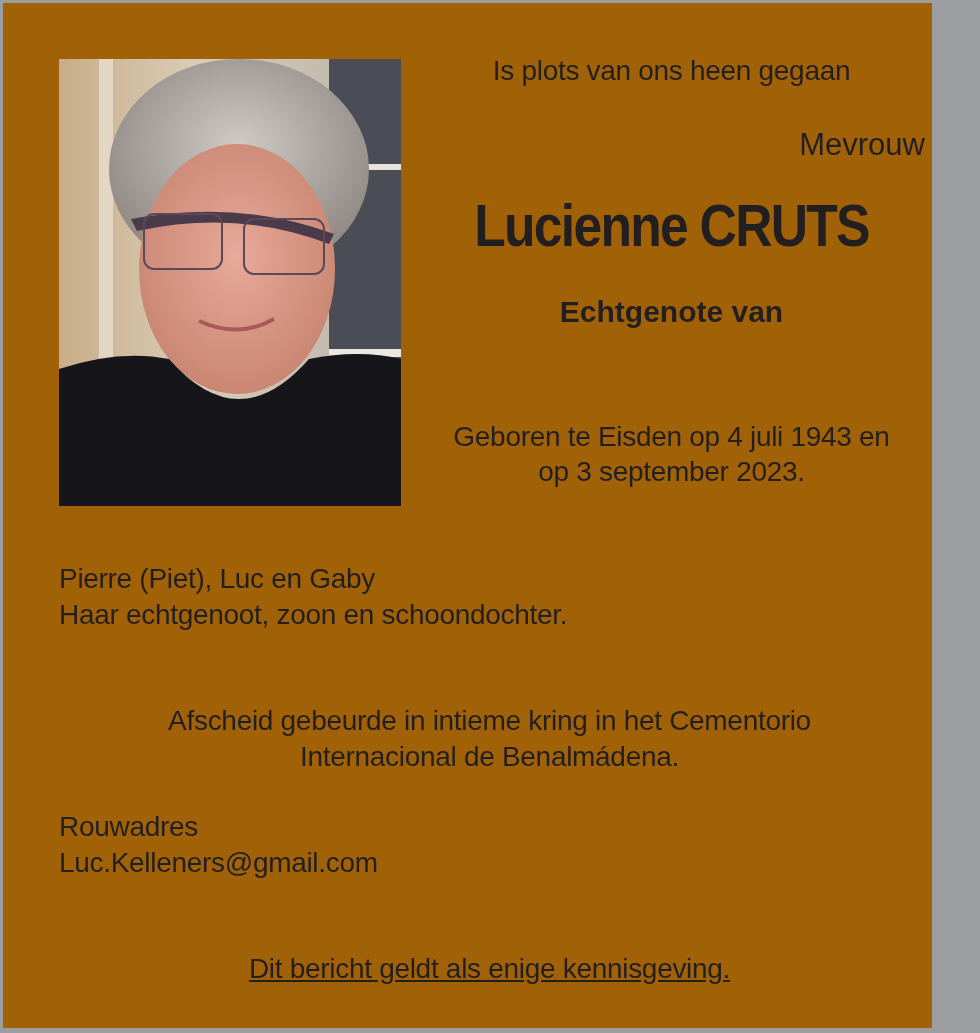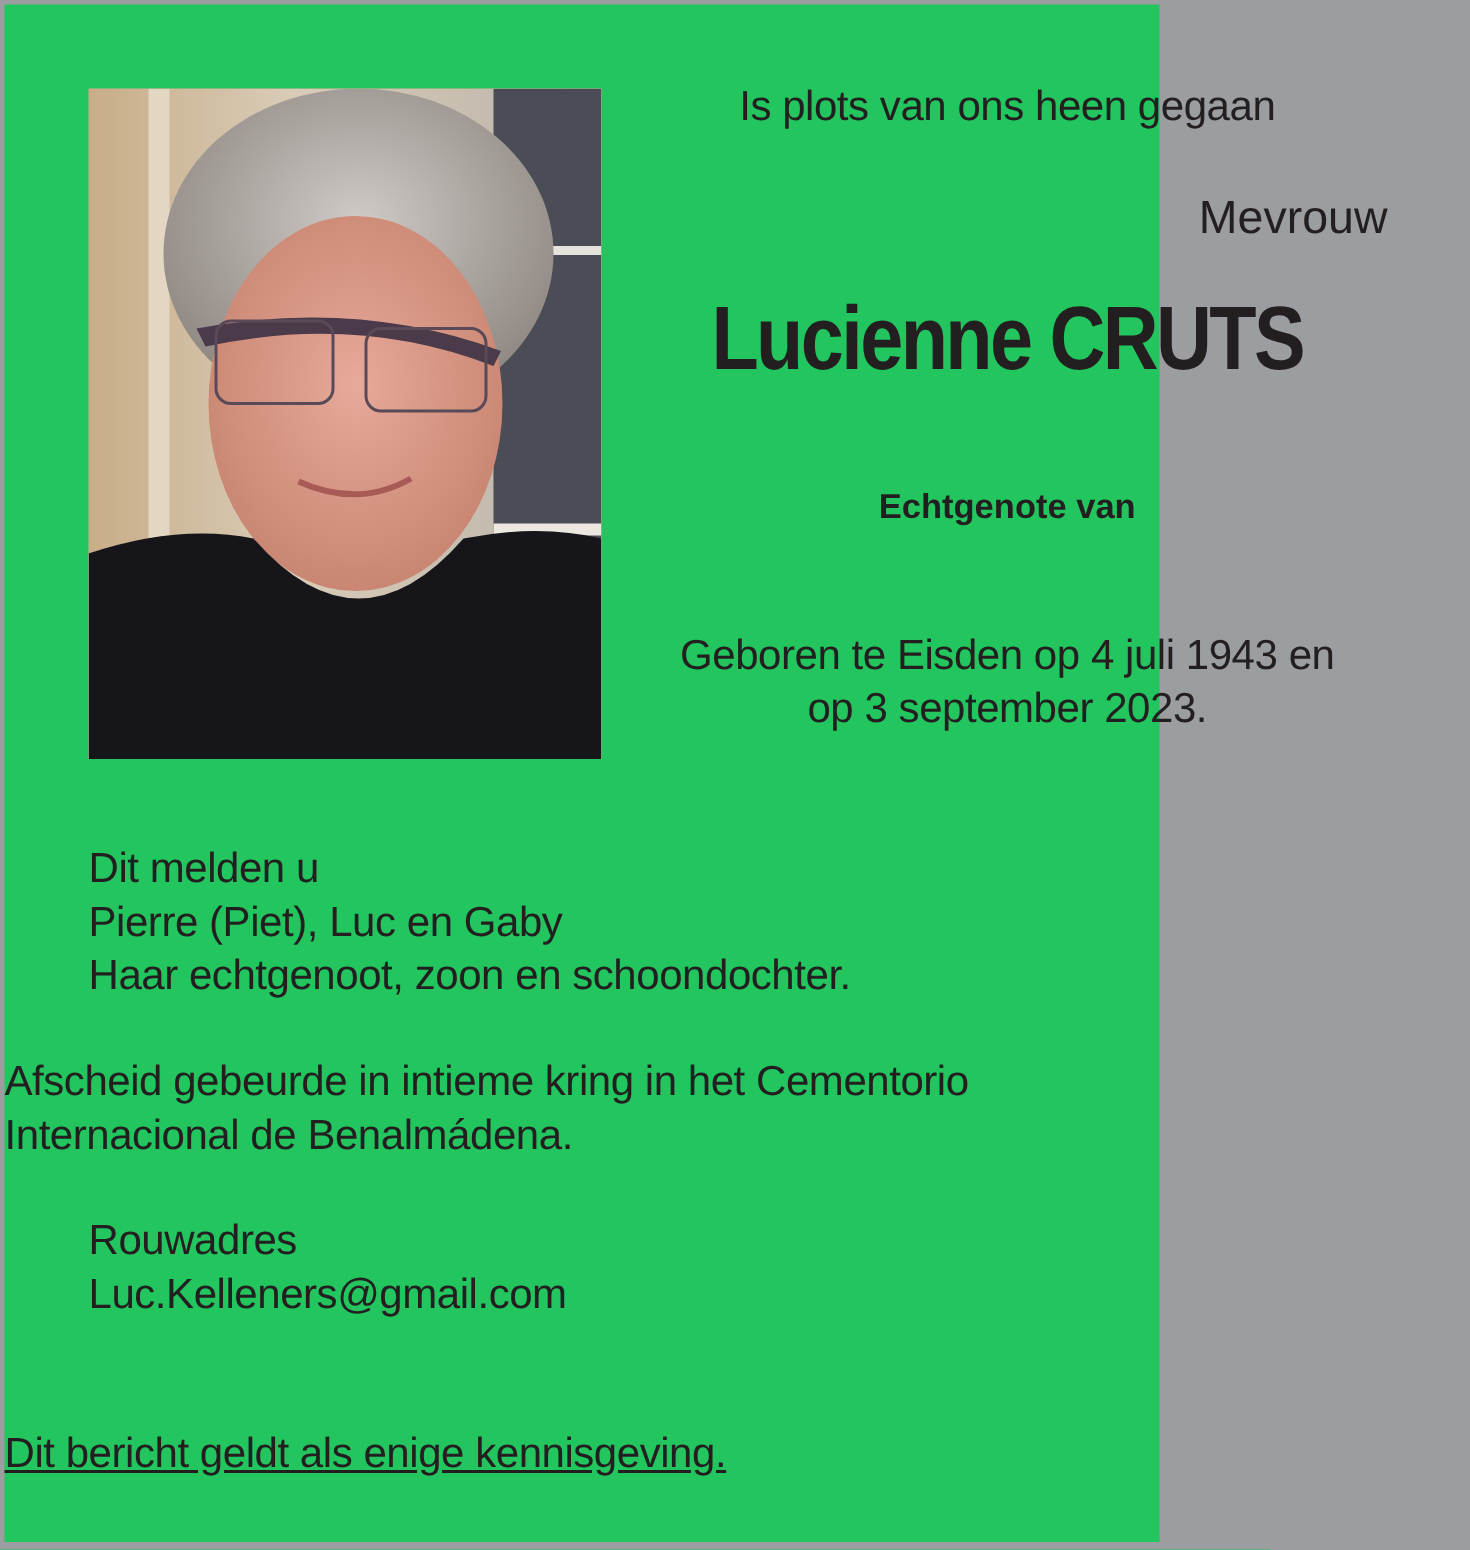--- a/index.html
+++ b/index.html
@@ -6,52 +6,52 @@
   body {
     width: 980px; height: 1033px;
     background: #9b9da1;
     font-family: "Liberation Sans", sans-serif;
     color: #231f20;
     overflow: hidden;
   }
   .card {
     position: absolute;
     left: 3px; top: 3px;
-    width: 770px; height: 1025px;
-    background: #22c55e;
+    width: 929px; height: 1025px;
+    background: #a16207;
   }
   .photo {
     position: absolute;
     left: 56px; top: 56px;
     width: 342px; height: 447px;
     overflow: hidden;
     background: #c9b08e;
   }
   .photo svg { display: block; width: 100%; height: 100%; }
   .center-col {
     position: absolute;
     left: 415px; width: 507px;
     text-align: center;
   }
   .intro { top: 52px; font-size: 28px; letter-spacing: -0.3px; }
   .title { top: 124px; font-size: 31px; text-align: right; }
   .name {
     top: 188px; font-size: 60px; font-weight: bold;
     letter-spacing: -2px; transform: scaleX(0.86);
   }
-  .spouse { top: 314px; font-size: 23px; font-weight: bold; line-height: 41px; }
+  .spouse { top: 288px; font-size: 30px; font-weight: bold; line-height: 41px; }
   .birth { top: 416px; font-size: 28px; line-height: 35px; letter-spacing: -0.3px; }
   .left-block {
     position: absolute; left: 56px;
     font-size: 28px; line-height: 35.5px; letter-spacing: -0.3px;
   }
   .announcers { top: 558px; }
   .contact { top: 806px; }
   .full-center {
-    position: absolute; left: 0; width: 973px; 
+    position: absolute; left: 0; width: 973px; text-align: center;
     font-size: 28px; line-height: 35.5px; letter-spacing: -0.3px;
   }
   .farewell { top: 700px; }
   .closing { top: 948px; text-decoration: underline; }
   .line { display: block; white-space: nowrap; }
 </style>
 </head>
 <body>
 
 <div class="card">
@@ -95,21 +95,20 @@
   <div class="center-col spouse">
     <span class="line">Echtgenote van</span>
   </div>
 
   <div class="center-col birth">
     <span class="line">Geboren te Eisden op 4 juli 1943 en</span>
     <span class="line">op 3 september 2023.</span>
   </div>
 
   <div class="left-block announcers">
-    <span class="line">Dit melden u</span>
     <span class="line">Pierre (Piet), Luc en Gaby</span>
     <span class="line">Haar echtgenoot, zoon en schoondochter.</span>
   </div>
 
   <div class="full-center farewell">
     <span class="line">Afscheid gebeurde in intieme kring in het Cementorio</span>
     <span class="line">Internacional de Benalmádena.</span>
   </div>
 
   <div class="left-block contact">

